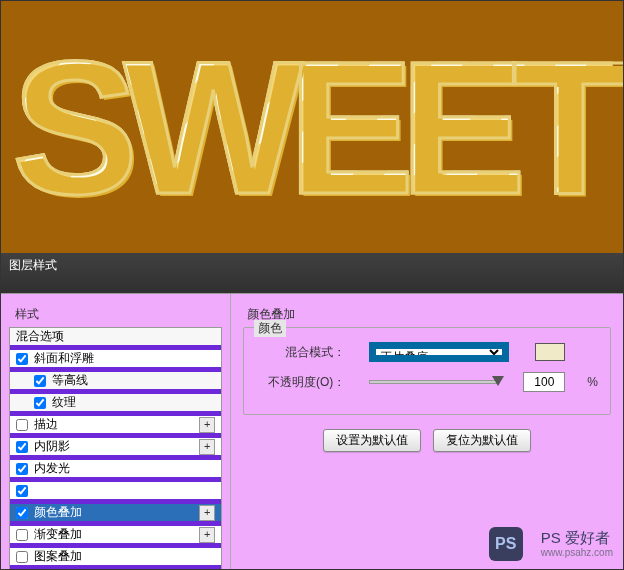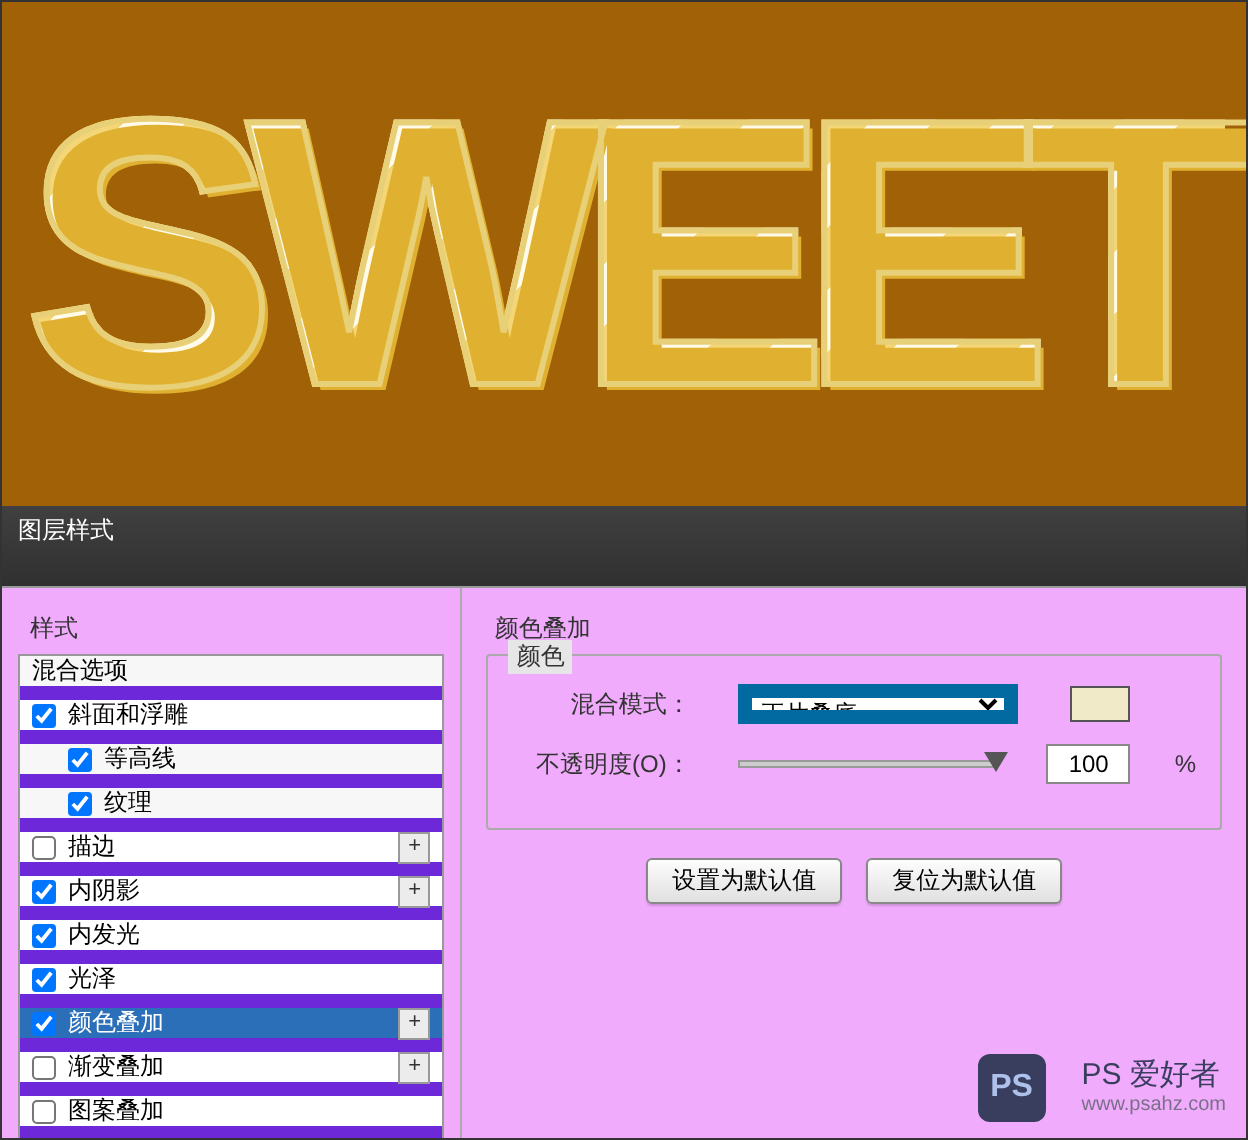--- a/index.html
+++ b/index.html
@@ -62,21 +62,21 @@
     .styles-list {
       border: 1px solid #999;
       background: #fff;
       max-height: 245px;
     }
     
     .style-row {
       display: flex;
       align-items: center;
       padding: 4px 6px;
-      border-bottom: 7px solid #6d28d9;
+      border-bottom: 5px solid #6d28d9;
       position: relative;
       height: 22px;
       background: #fff;
     }
     
     .style-row.sub { padding-left: 24px; background: #f7f7f7; }
     .style-row.selected { background: #2b6fb8; color: #fff; }
     .style-row.header-row { background: #f7f7f7; }
     
     .style-row input[type="checkbox"] {
@@ -283,21 +283,20 @@
             <input type="checkbox" checked="" style="">
             <span class="label">内阴影</span>
             <div class="plus-btn">+</div>
           </div>
           <div class="style-row">
             <input type="checkbox" checked="" style="">
             <span class="label">内发光</span>
           </div>
           <div class="style-row">
             <input type="checkbox" checked="" style="">
-            <span class="label">光泽</span>
           </div>
           <div class="style-row selected">
             <input type="checkbox" checked="" style="">
             <span class="label">颜色叠加</span>
             <div class="plus-btn">+</div>
           </div>
           <div class="style-row">
             <input type="checkbox" style="">
             <span class="label">渐变叠加</span>
             <div class="plus-btn">+</div>

